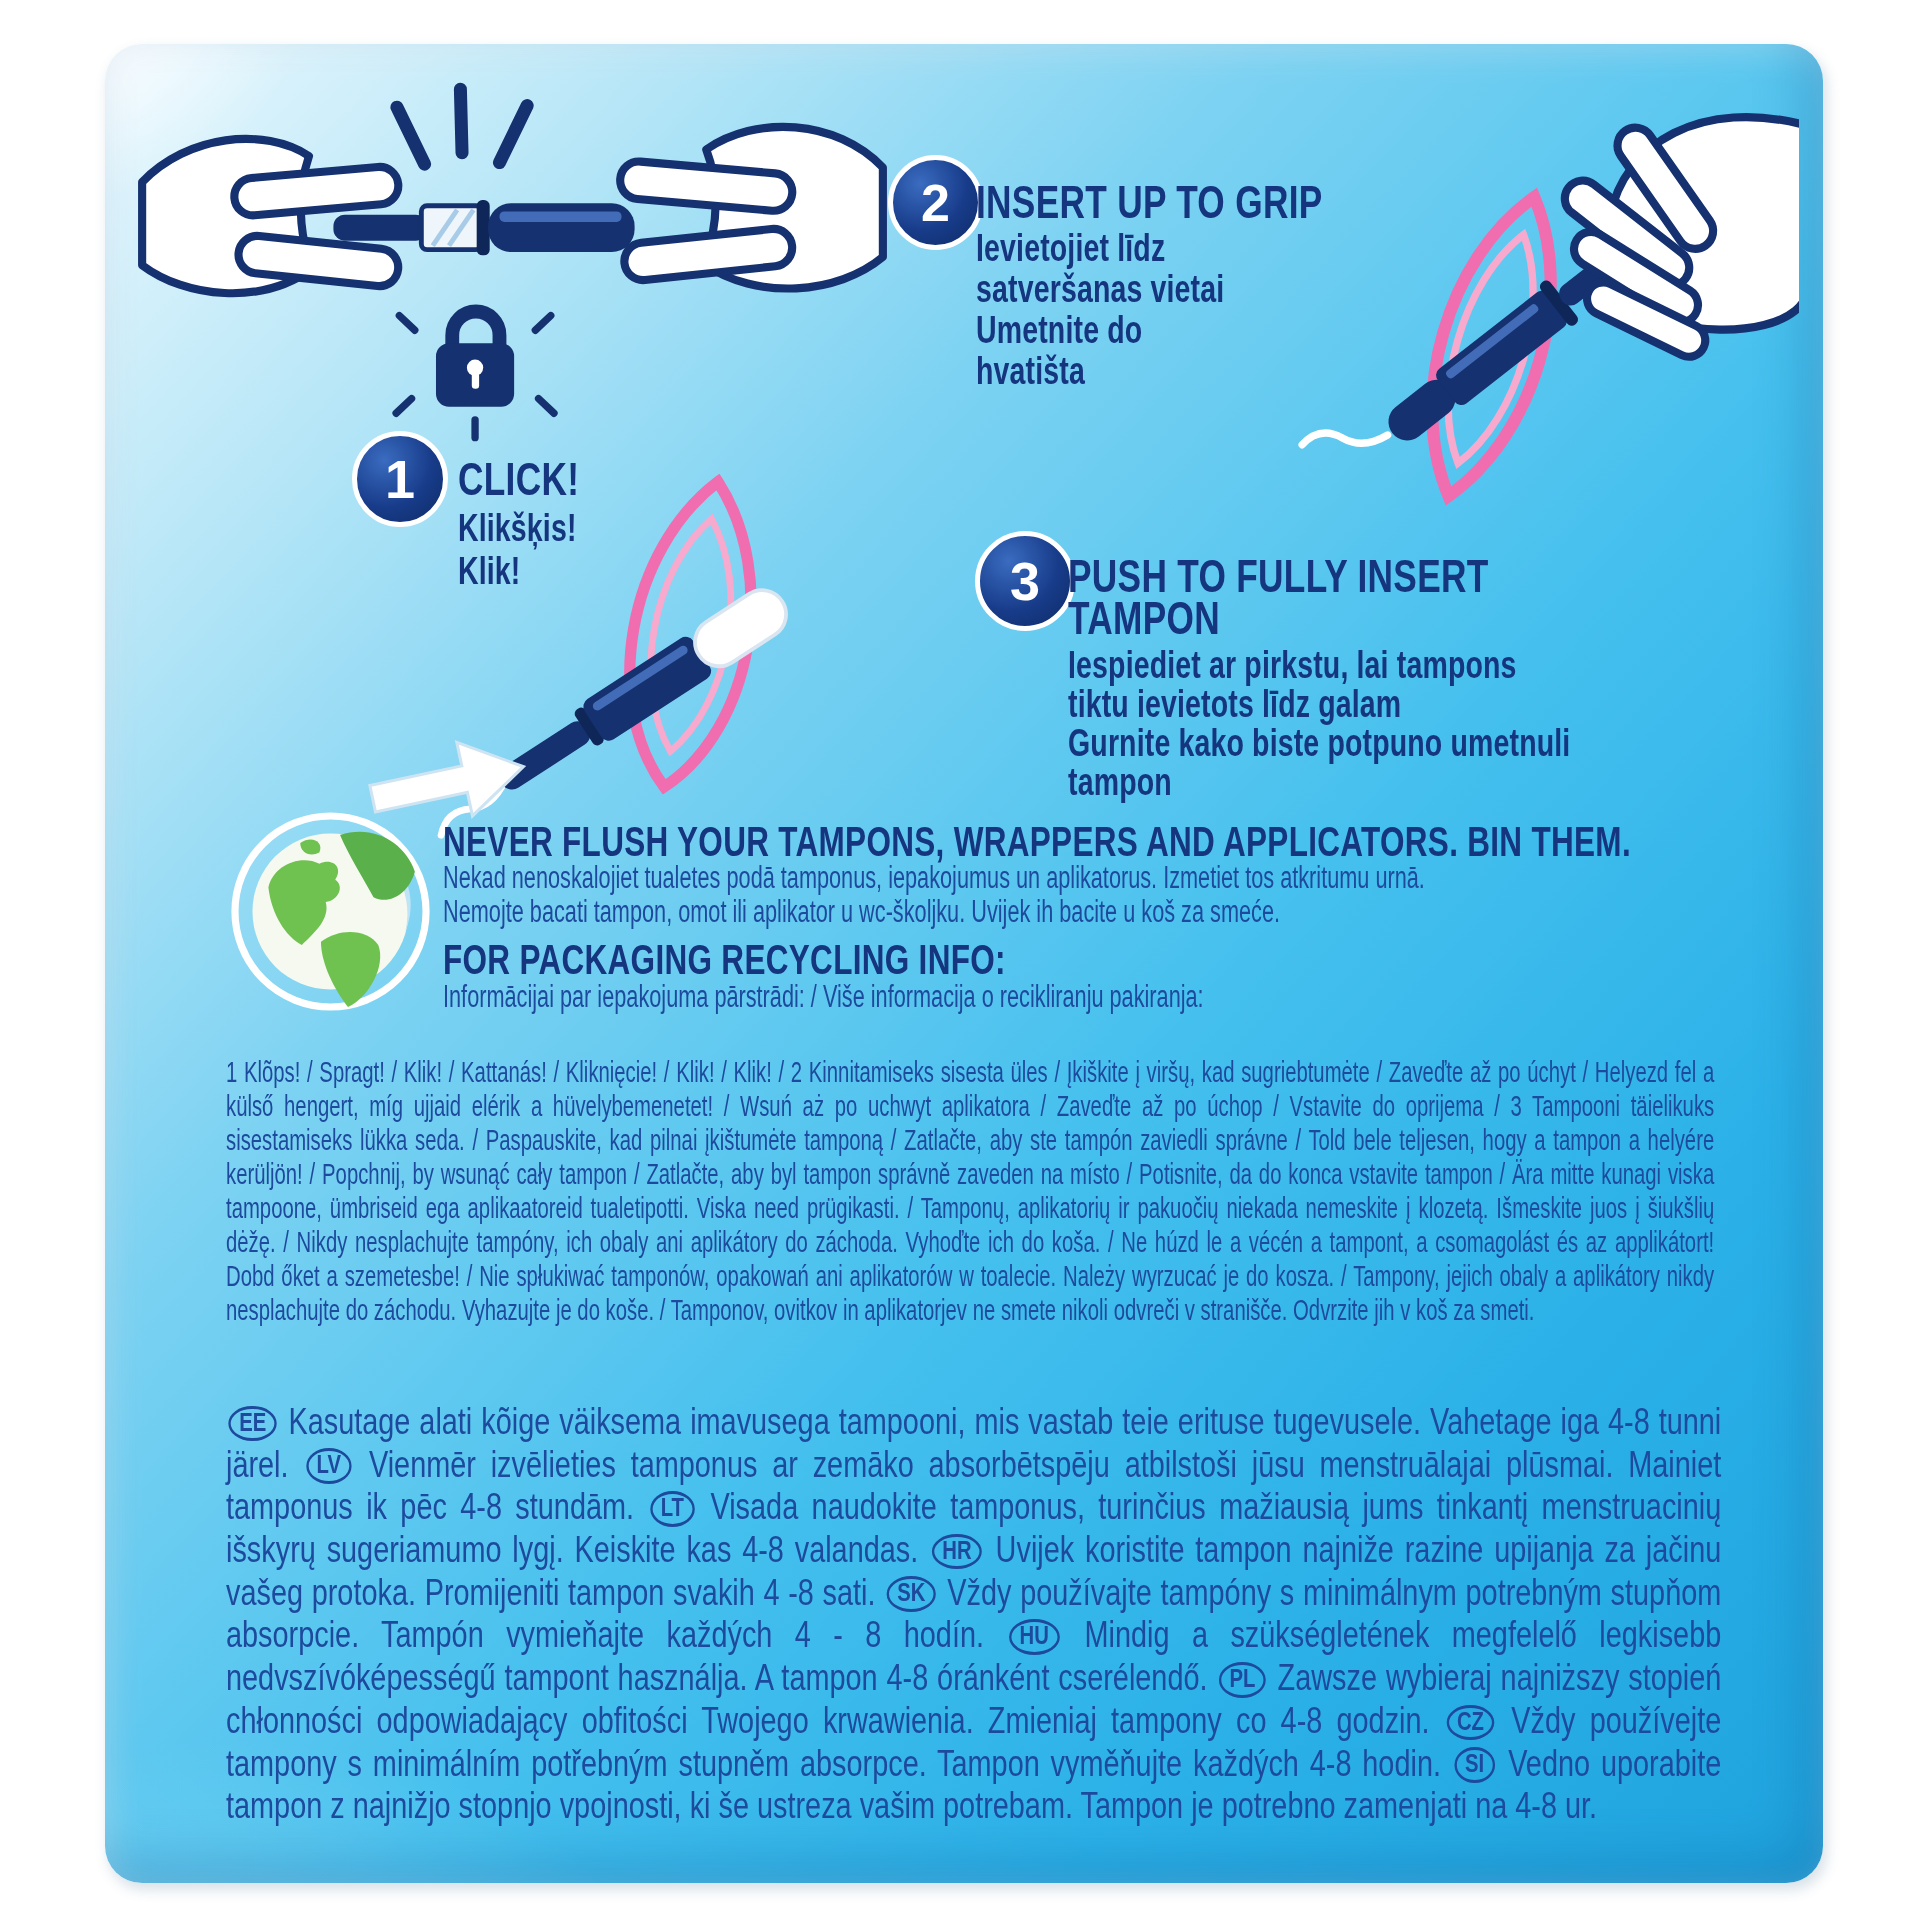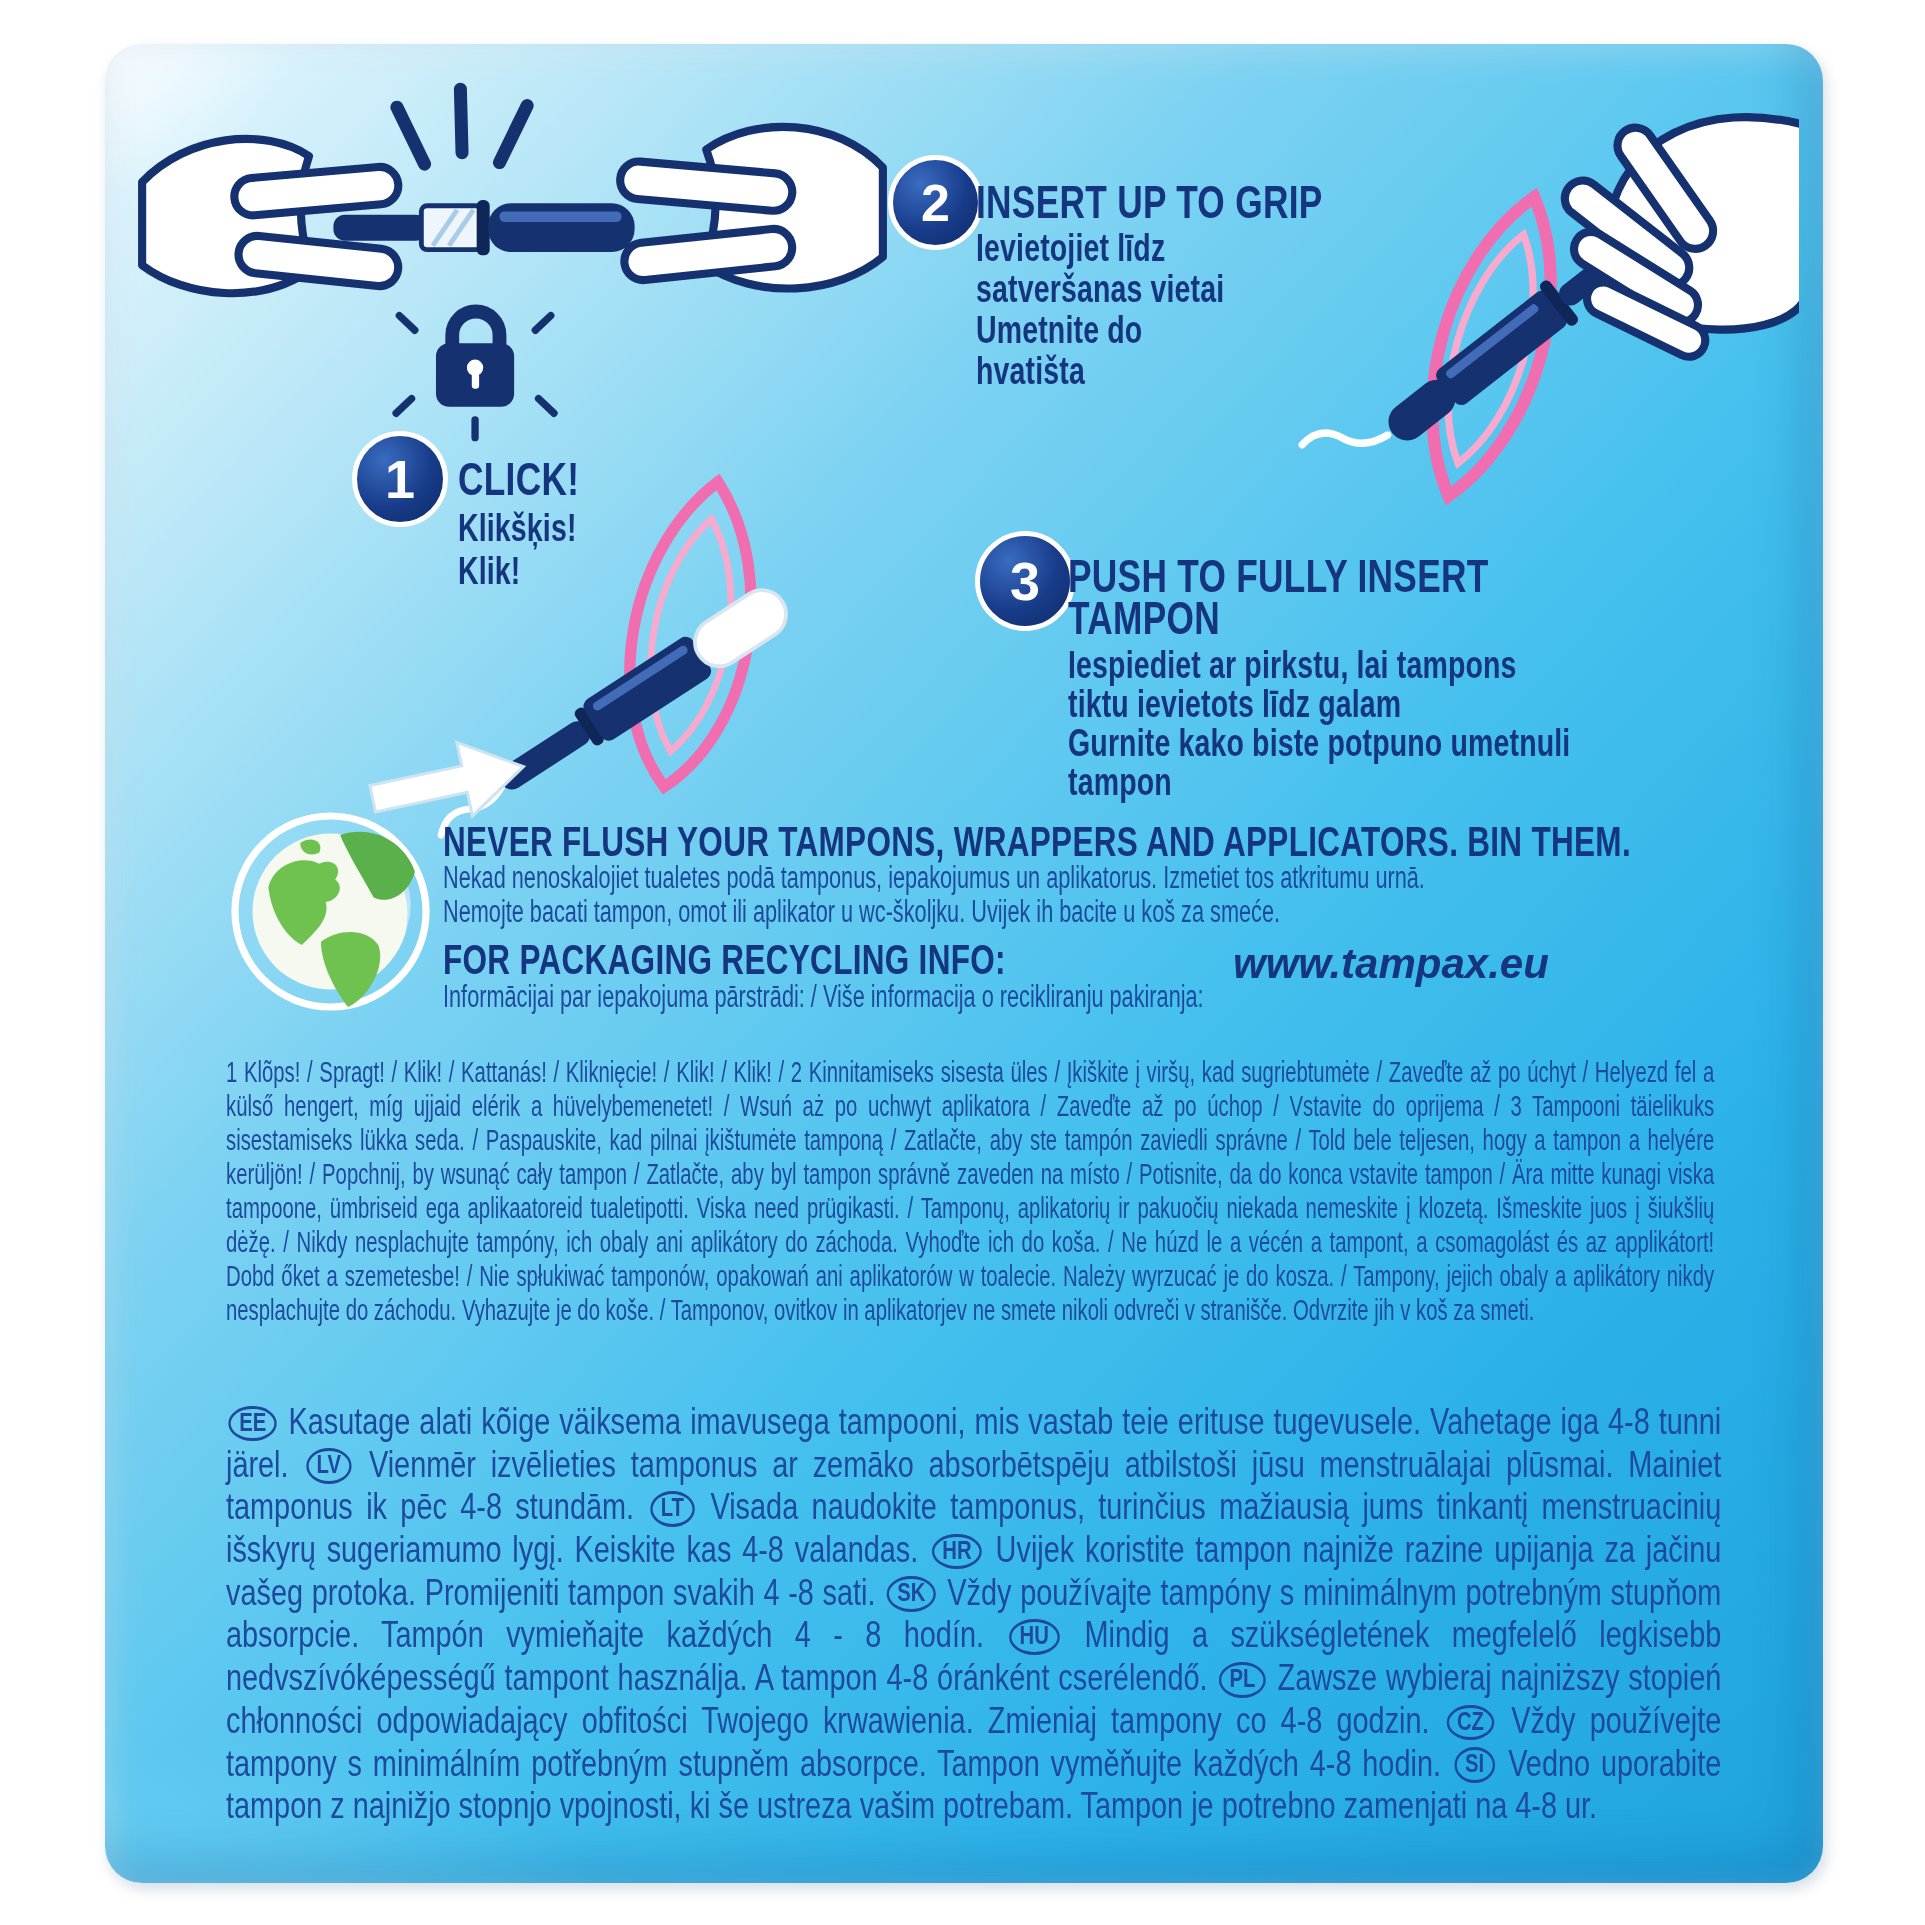--- a/index.html
+++ b/index.html
@@ -183,21 +183,20 @@
     <div class="disp-heading" style="left:338px;top:774px;font-size:42px;">NEVER FLUSH YOUR TAMPONS, WRAPPERS AND APPLICATORS. BIN THEM.</div>
     <div class="disp-sub" style="left:338px;top:817px;font-size:31px;line-height:34px;">
         <div class="instr-line">Nekad nenoskalojiet tualetes podā tamponus, iepakojumus un aplikatorus. Izmetiet tos atkritumu urnā.</div>
         <div class="instr-line">Nemojte bacati tampon, omot ili aplikator u wc-školjku. Uvijek ih bacite u koš za smeće.</div>
       </div>
 
     <div class="disp-heading" style="left:338px;top:892px;font-size:42px;">FOR PACKAGING RECYCLING INFO:</div>
     <div class="disp-sub" style="left:338px;top:936px;font-size:31px;line-height:34px;">
       <div class="instr-line">Informācijai par iepakojuma pārstrādi: / Više informacija o recikliranju pakiranja:</div>
     </div>
-    <div class="url" style="left:1128px;top:896px;font-size:42px;">www.tampax.eu</div>
 
     <div class="para" style="left:121px;top:1011px;width:2126px;font-size:29px;line-height:34px;">1 Klõps! / Spragt! / Klik! / Kattanás! / Kliknięcie! / Klik! / Klik! / 2 Kinnitamiseks sisesta üles / Įkiškite į viršų, kad sugriebtumėte / Zaveďte až po úchyt / Helyezd fel a külső hengert, míg ujjaid elérik a hüvelybemenetet! / Wsuń aż po uchwyt aplikatora / Zaveďte až po úchop / Vstavite do oprijema / 3 Tampooni täielikuks sisestamiseks lükka seda. / Paspauskite, kad pilnai įkištumėte tamponą / Zatlačte, aby ste tampón zaviedli správne / Told bele teljesen, hogy a tampon a helyére kerüljön! / Popchnij, by wsunąć cały tampon / Zatlačte, aby byl tampon správně zaveden na místo / Potisnite, da do konca vstavite tampon / Ära mitte kunagi viska tampoone, ümbriseid ega aplikaatoreid tualetipotti. Viska need prügikasti. / Tamponų, aplikatorių ir pakuočių niekada nemeskite į klozetą. Išmeskite juos į šiukšlių dėžę. / Nikdy nesplachujte tampóny, ich obaly ani aplikátory do záchoda. Vyhoďte ich do koša. / Ne húzd le a vécén a tampont, a csomagolást és az applikátort! Dobd őket a szemetesbe! / Nie spłukiwać tamponów, opakowań ani aplikatorów w toalecie. Należy wyrzucać je do kosza. / Tampony, jejich obaly a aplikátory nikdy nesplachujte do záchodu. Vyhazujte je do koše. / Tamponov, ovitkov in aplikatorjev ne smete nikoli odvreči v stranišče. Odvrzite jih v koš za smeti.</div>
 
     <div class="notes" style="left:121px;top:1358px;width:1917px;font-size:37px;line-height:39px;"><span class="lang-oval">EE</span> Kasutage alati kõige väiksema imavusega tampooni, mis vastab teie erituse tugevusele. Vahetage iga 4-8 tunni järel. <span class="lang-oval">LV</span> Vienmēr izvēlieties tamponus ar zemāko absorbētspēju atbilstoši jūsu menstruālajai plūsmai. Mainiet tamponus ik pēc 4-8 stundām. <span class="lang-oval">LT</span> Visada naudokite tamponus, turinčius mažiausią jums tinkantį menstruacinių išskyrų sugeriamumo lygį. Keiskite kas 4-8 valandas. <span class="lang-oval">HR</span> Uvijek koristite tampon najniže razine upijanja za jačinu vašeg protoka. Promijeniti tampon svakih 4 -8 sati. <span class="lang-oval">SK</span> Vždy používajte tampóny s minimálnym potrebným stupňom absorpcie. Tampón vymieňajte každých 4 - 8 hodín. <span class="lang-oval">HU</span> Mindig a szükségletének megfelelő legkisebb nedvszívóképességű tampont használja. A tampon 4-8 óránként cserélendő. <span class="lang-oval">PL</span> Zawsze wybieraj najniższy stopień chłonności odpowiadający obfitości Twojego krwawienia. Zmieniaj tampony co 4-8 godzin. <span class="lang-oval">CZ</span> Vždy používejte tampony s minimálním potřebným stupněm absorpce. Tampon vyměňujte každých 4-8 hodin. <span class="lang-oval">SI</span> Vedno uporabite tampon z najnižjo stopnjo vpojnosti, ki še ustreza vašim potrebam. Tampon je potrebno zamenjati na 4-8 ur. </div>
 
   </div>
 </div>
 
 
 </body></html>

